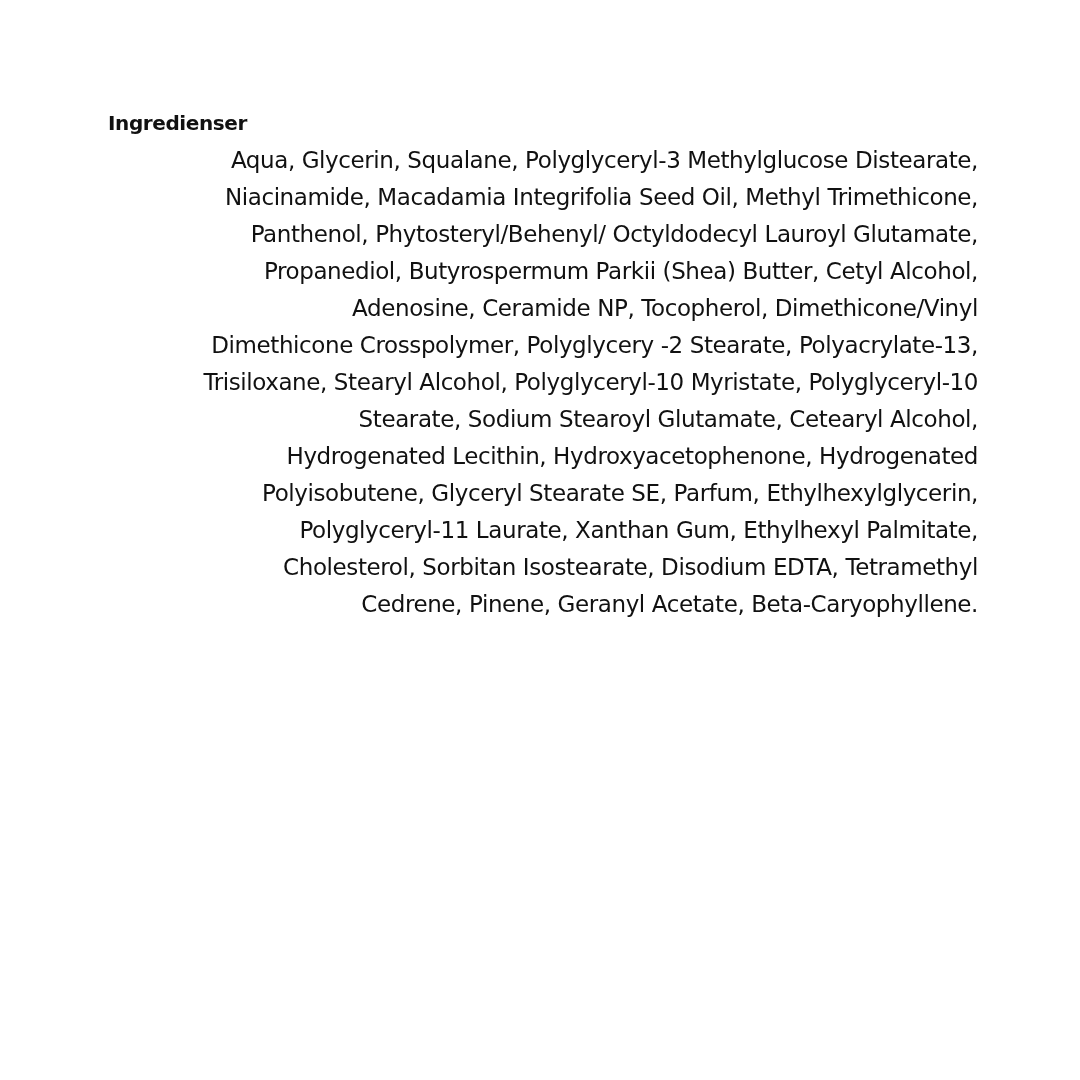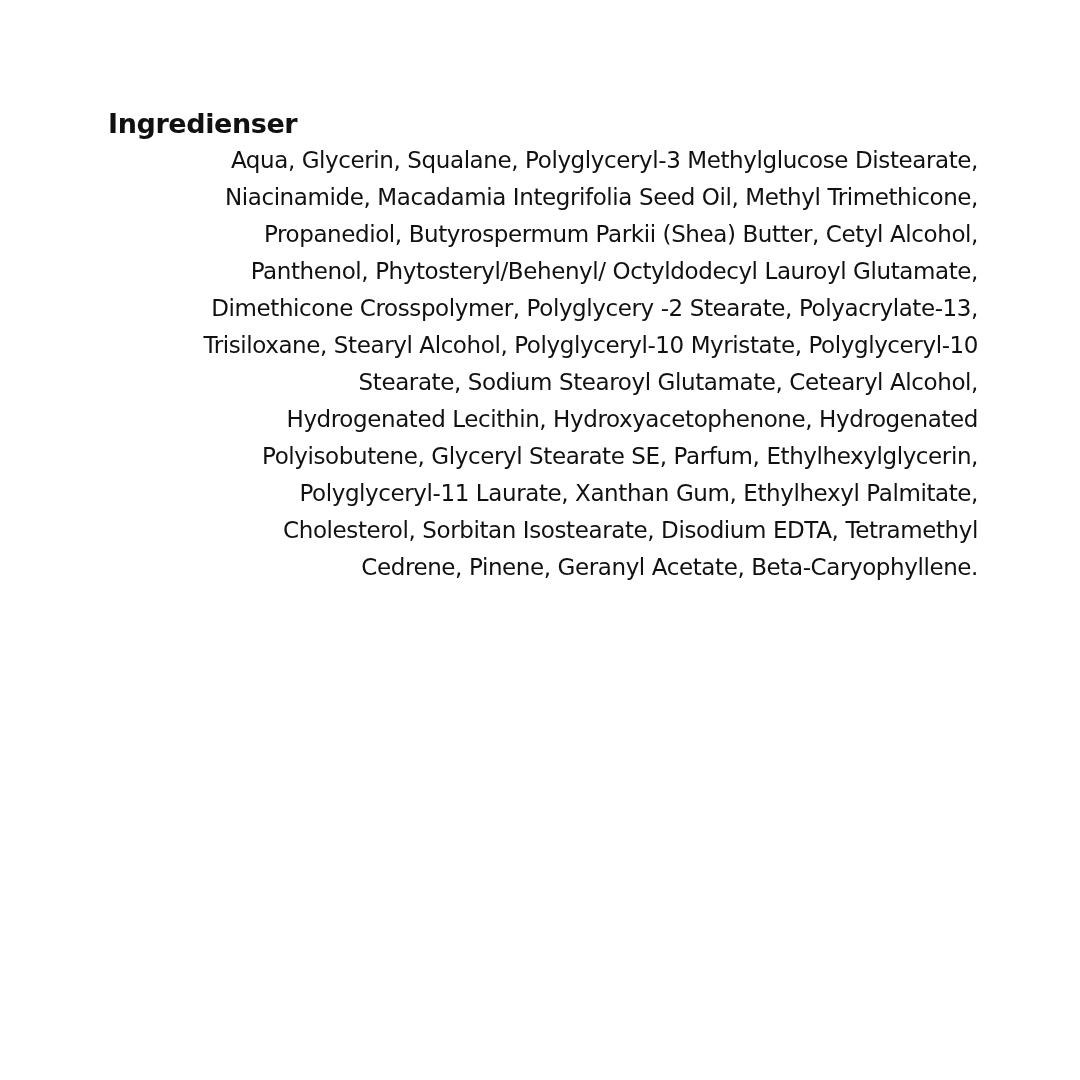--- a/index.html
+++ b/index.html
@@ -20,42 +20,43 @@
       width: 870px;
       color: #111111;
       font-family: "DejaVu Sans", sans-serif;
       font-size: 23px;
       line-height: 37px;
       letter-spacing: -0.4px;
     }
     .heading {
       font-weight: bold;
       margin: 0;
-      font-size: 27px;
+      font-size: 20px;
       line-height: 37px;
     }
     .lines {
       margin: 0;
     }
     .line {
       display: block;
       white-space: nowrap;
       text-align: right;
     }
   </style>
 </head>
 <body>
 
 <div class="content">
   <h2 class="heading">Ingredienser</h2>
   <p class="lines">
     <span class="line">Aqua, Glycerin, Squalane, Polyglyceryl-3 Methylglucose Distearate,</span>
     <span class="line">Niacinamide, Macadamia Integrifolia Seed Oil, Methyl Trimethicone,</span>
+    <span class="line">Panthenol, Phytosteryl/Behenyl/ Octyldodecyl Lauroyl Glutamate,</span>
     <span class="line">Propanediol, Butyrospermum Parkii (Shea) Butter, Cetyl Alcohol,</span>
-    <span class="line">Panthenol, Phytosteryl/Behenyl/ Octyldodecyl Lauroyl Glutamate,</span>
+    <span class="line">Adenosine, Ceramide NP, Tocopherol, Dimethicone/Vinyl</span>
     <span class="line">Dimethicone Crosspolymer, Polyglycery -2 Stearate, Polyacrylate-13,</span>
     <span class="line">Trisiloxane, Stearyl Alcohol, Polyglyceryl-10 Myristate, Polyglyceryl-10</span>
     <span class="line">Stearate, Sodium Stearoyl Glutamate, Cetearyl Alcohol,</span>
     <span class="line">Hydrogenated Lecithin, Hydroxyacetophenone, Hydrogenated</span>
     <span class="line">Polyisobutene, Glyceryl Stearate SE, Parfum, Ethylhexylglycerin,</span>
     <span class="line">Polyglyceryl-11 Laurate, Xanthan Gum, Ethylhexyl Palmitate,</span>
     <span class="line">Cholesterol, Sorbitan Isostearate, Disodium EDTA, Tetramethyl</span>
     <span class="line">Cedrene, Pinene, Geranyl Acetate, Beta-Caryophyllene.</span>
   </p>
 </div>

